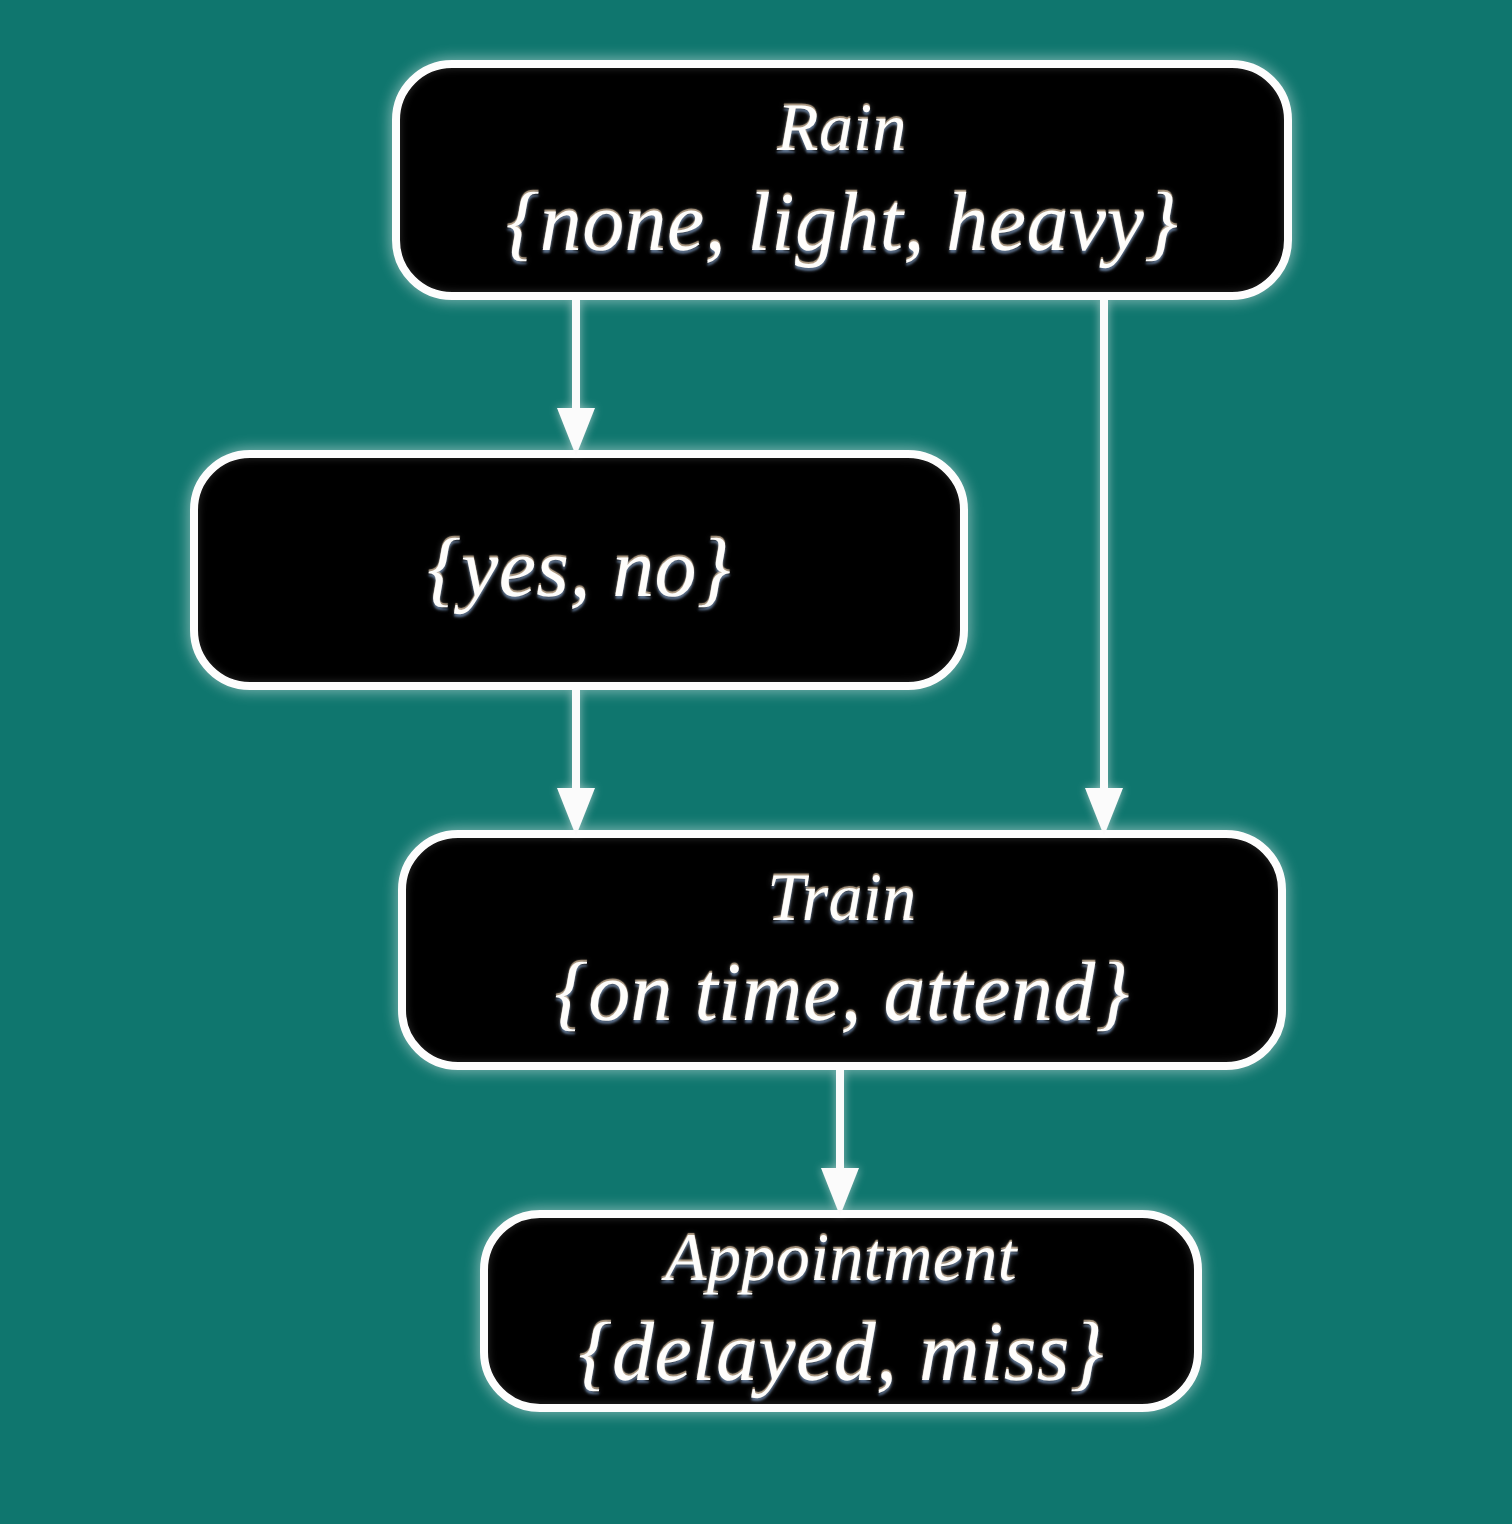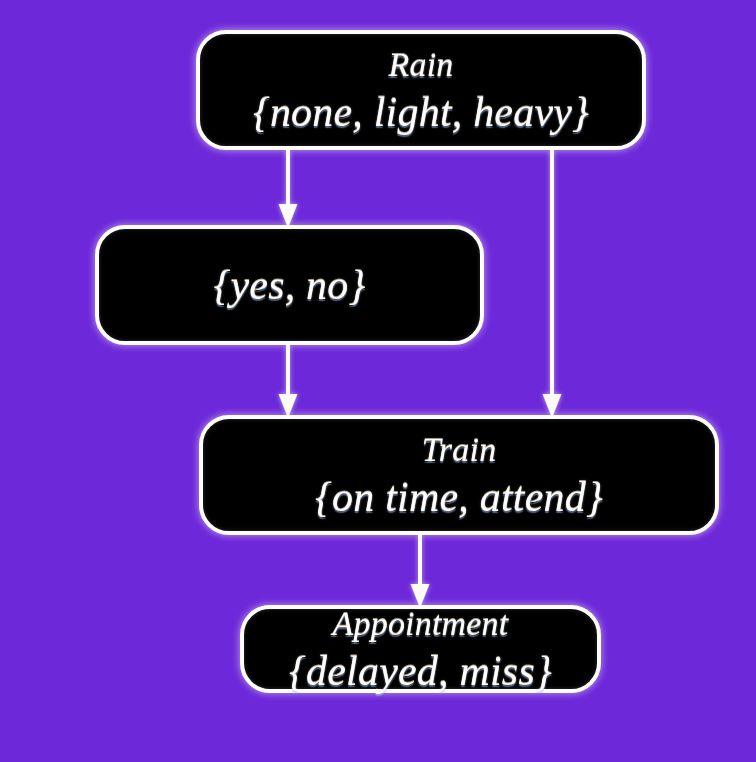--- a/index.html
+++ b/index.html
@@ -11,21 +11,21 @@
   body {
     width: 756px;
     height: 762px;
     overflow: hidden;
     font-family: "Liberation Serif", "DejaVu Serif", serif;
   }
   #canvas {
     position: relative;
     width: 756px;
     height: 762px;
-    background: #6d28d9;
+    background: #0f766e;
   }
 
   
   .node {
     position: absolute;
     box-sizing: border-box;
     background: #000000;
     border: 4px solid #fdfdfd;
     border-radius: 30px;
     display: flex;
@@ -54,22 +54,22 @@
     font-size: 34px;
     margin-bottom: 9px;
   }
   .node-states {
     font-size: 42px;
   }
 
   
   #node-rain        { left: 196px; top: 30px;  width: 450px; height: 120px; }
   #node-maintenance { left: 95px;  top: 225px; width: 389px; height: 120px; }
-  #node-train       { left: 199px; top: 415px; width: 520px; height: 120px; font-family: Liberation Serif, serif; }
-  #node-appointment { left: 240px; top: 605px; width: 361px; height: 88px; }
+  #node-train       { left: 199px; top: 415px; width: 444px; height: 120px; font-family: Liberation Serif, serif; }
+  #node-appointment { left: 240px; top: 605px; width: 361px; height: 101px; }
 
   
   .edge {
     position: absolute;
     pointer-events: none;
   }
   .edge svg { display: block; overflow: visible; }
   .edge-line {
     stroke: #fbfbfb;
     stroke-width: 4;

